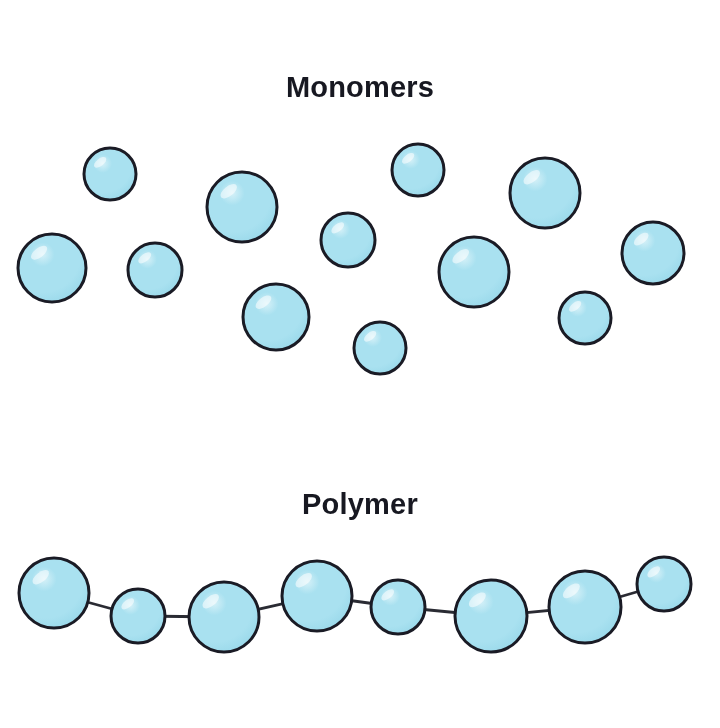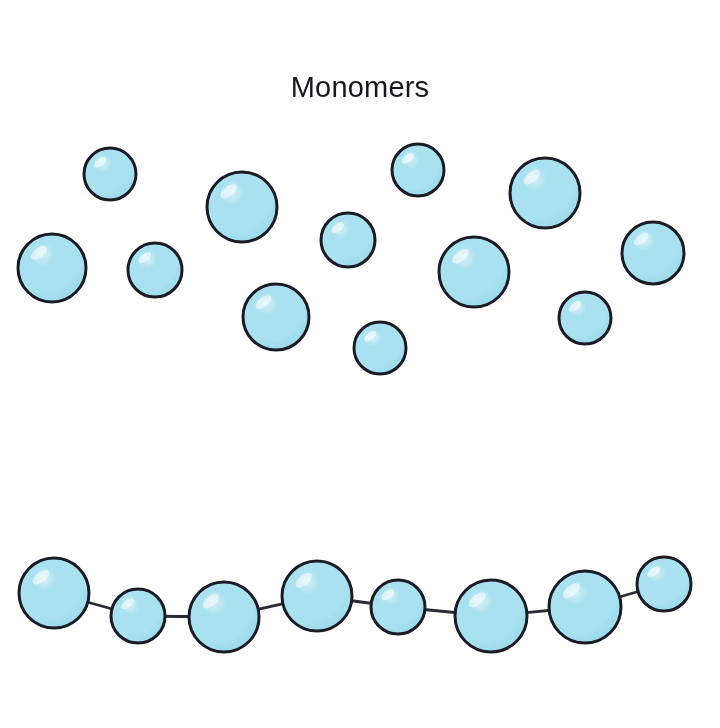--- a/index.html
+++ b/index.html
@@ -15,21 +15,21 @@
     background: #ffffff;
     overflow: hidden;
   }
   .section-title {
     position: absolute;
     left: 0;
     width: 720px;
     text-align: center;
     font-size: 29px;
     line-height: 30px;
-    font-weight: 400;
+    font-weight: 700;
     letter-spacing: 0.2px;
   }
   .title-monomers { top: 72px; }
   .title-polymer  { top: 489px; }
   #diagram-svg {
     position: absolute;
     top: 0;
     left: 0;
     display: block;
   }
@@ -129,13 +129,14 @@
       <g>
         <circle cx="585" cy="607" r="36" fill="url(#sphereGrad)" stroke="#1a1b25" stroke-width="3"></circle>
         <ellipse cx="571.32" cy="590.8" rx="10.080000000000002" ry="5.040000000000001" fill="#ffffff" opacity="0.55" transform="rotate(-38 571.32 590.8)"></ellipse>
       </g>
       <g>
         <circle cx="664" cy="584" r="27" fill="url(#sphereGrad)" stroke="#1a1b25" stroke-width="3"></circle>
         <ellipse cx="653.74" cy="571.85" rx="7.5600000000000005" ry="3.7800000000000002" fill="#ffffff" opacity="0.55" transform="rotate(-38 653.74 571.85)"></ellipse>
       </g>
     </svg>
   <div class="section-title title-monomers" style="color: rgb(23, 24, 33);">Monomers</div>
+  <div class="section-title title-polymer" style="color: rgb(23, 24, 33);">Polymer</div>
 </div>
 
 </body></html>

